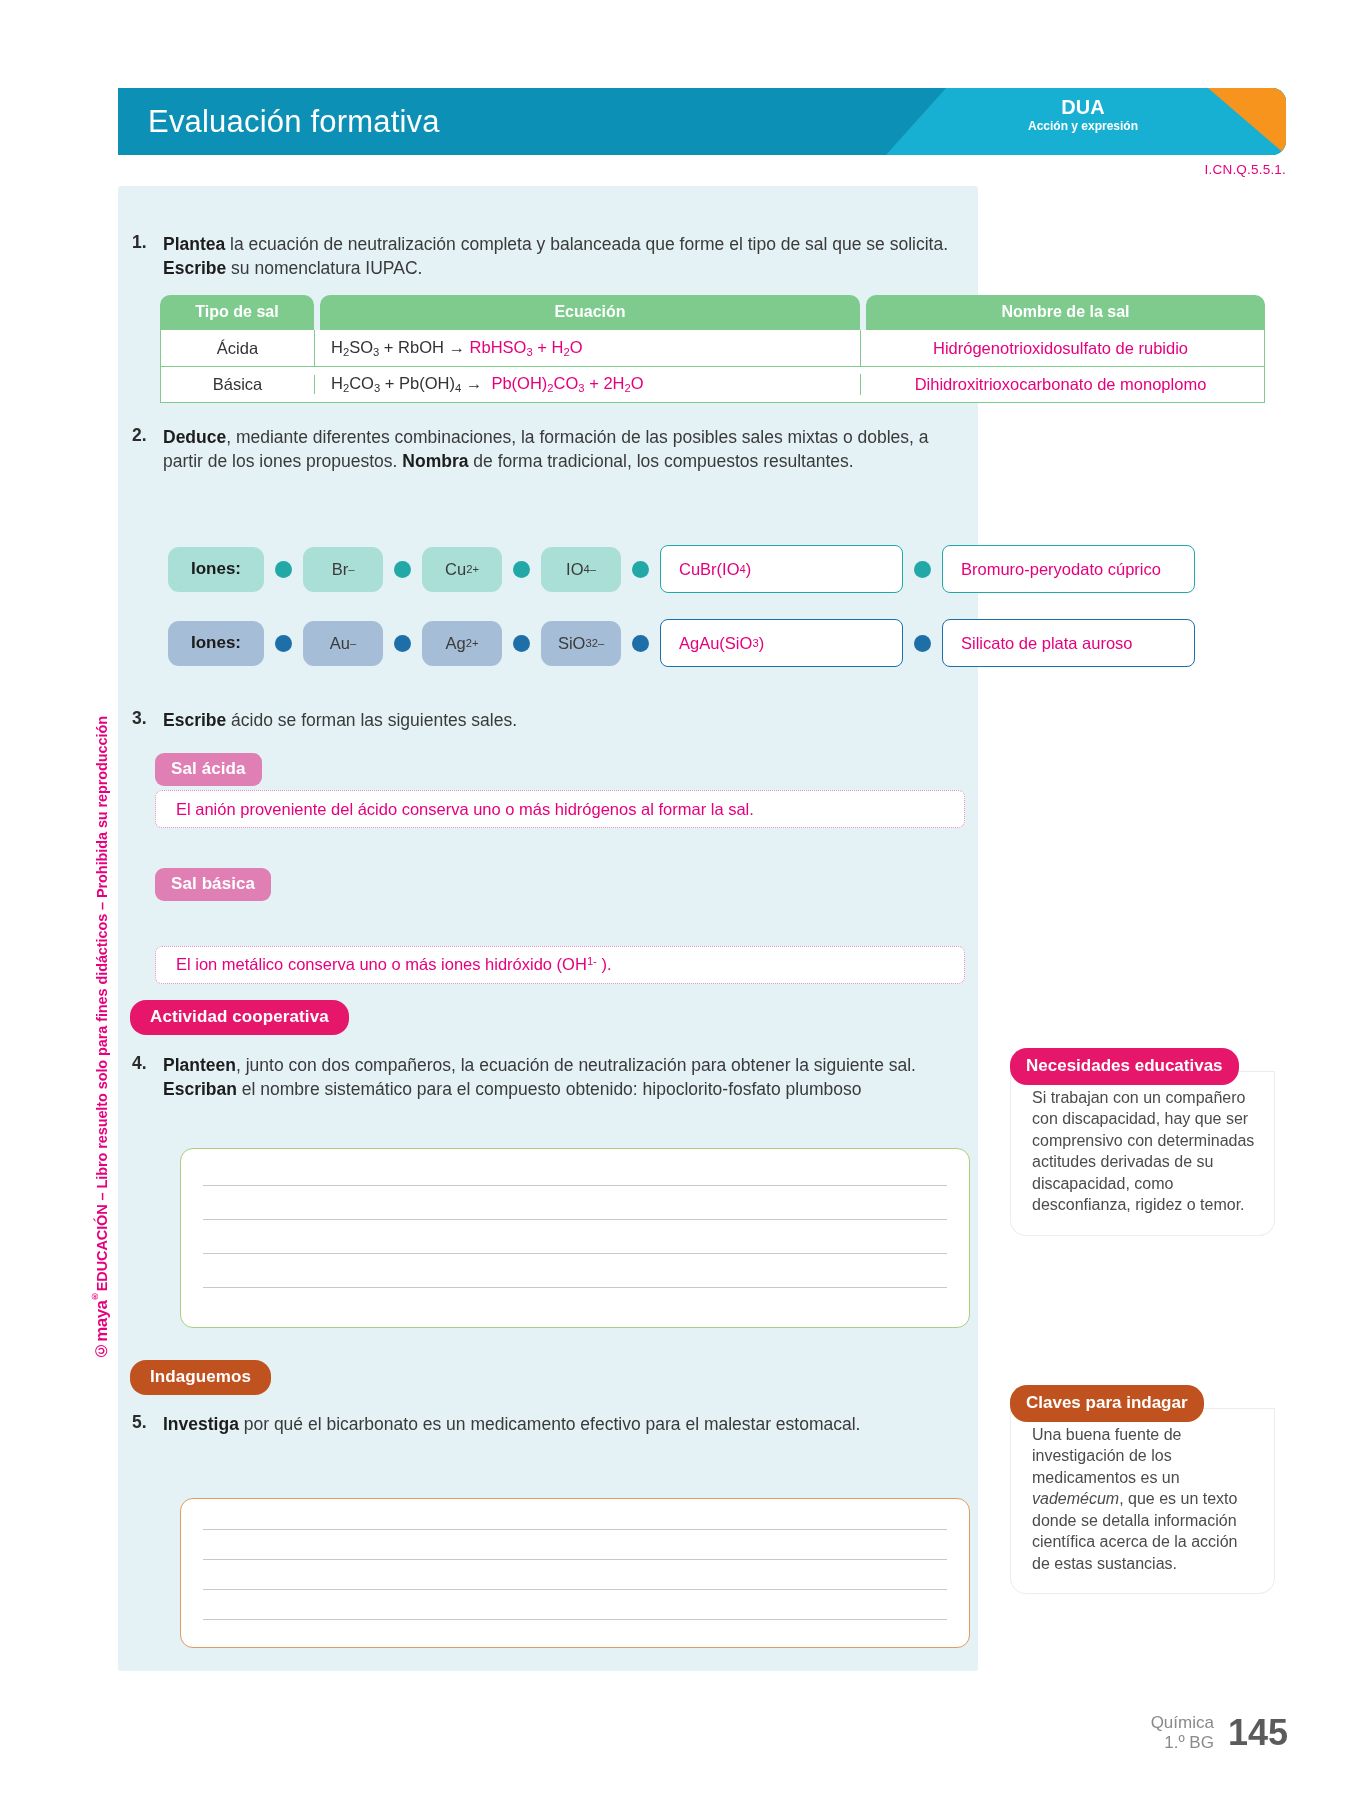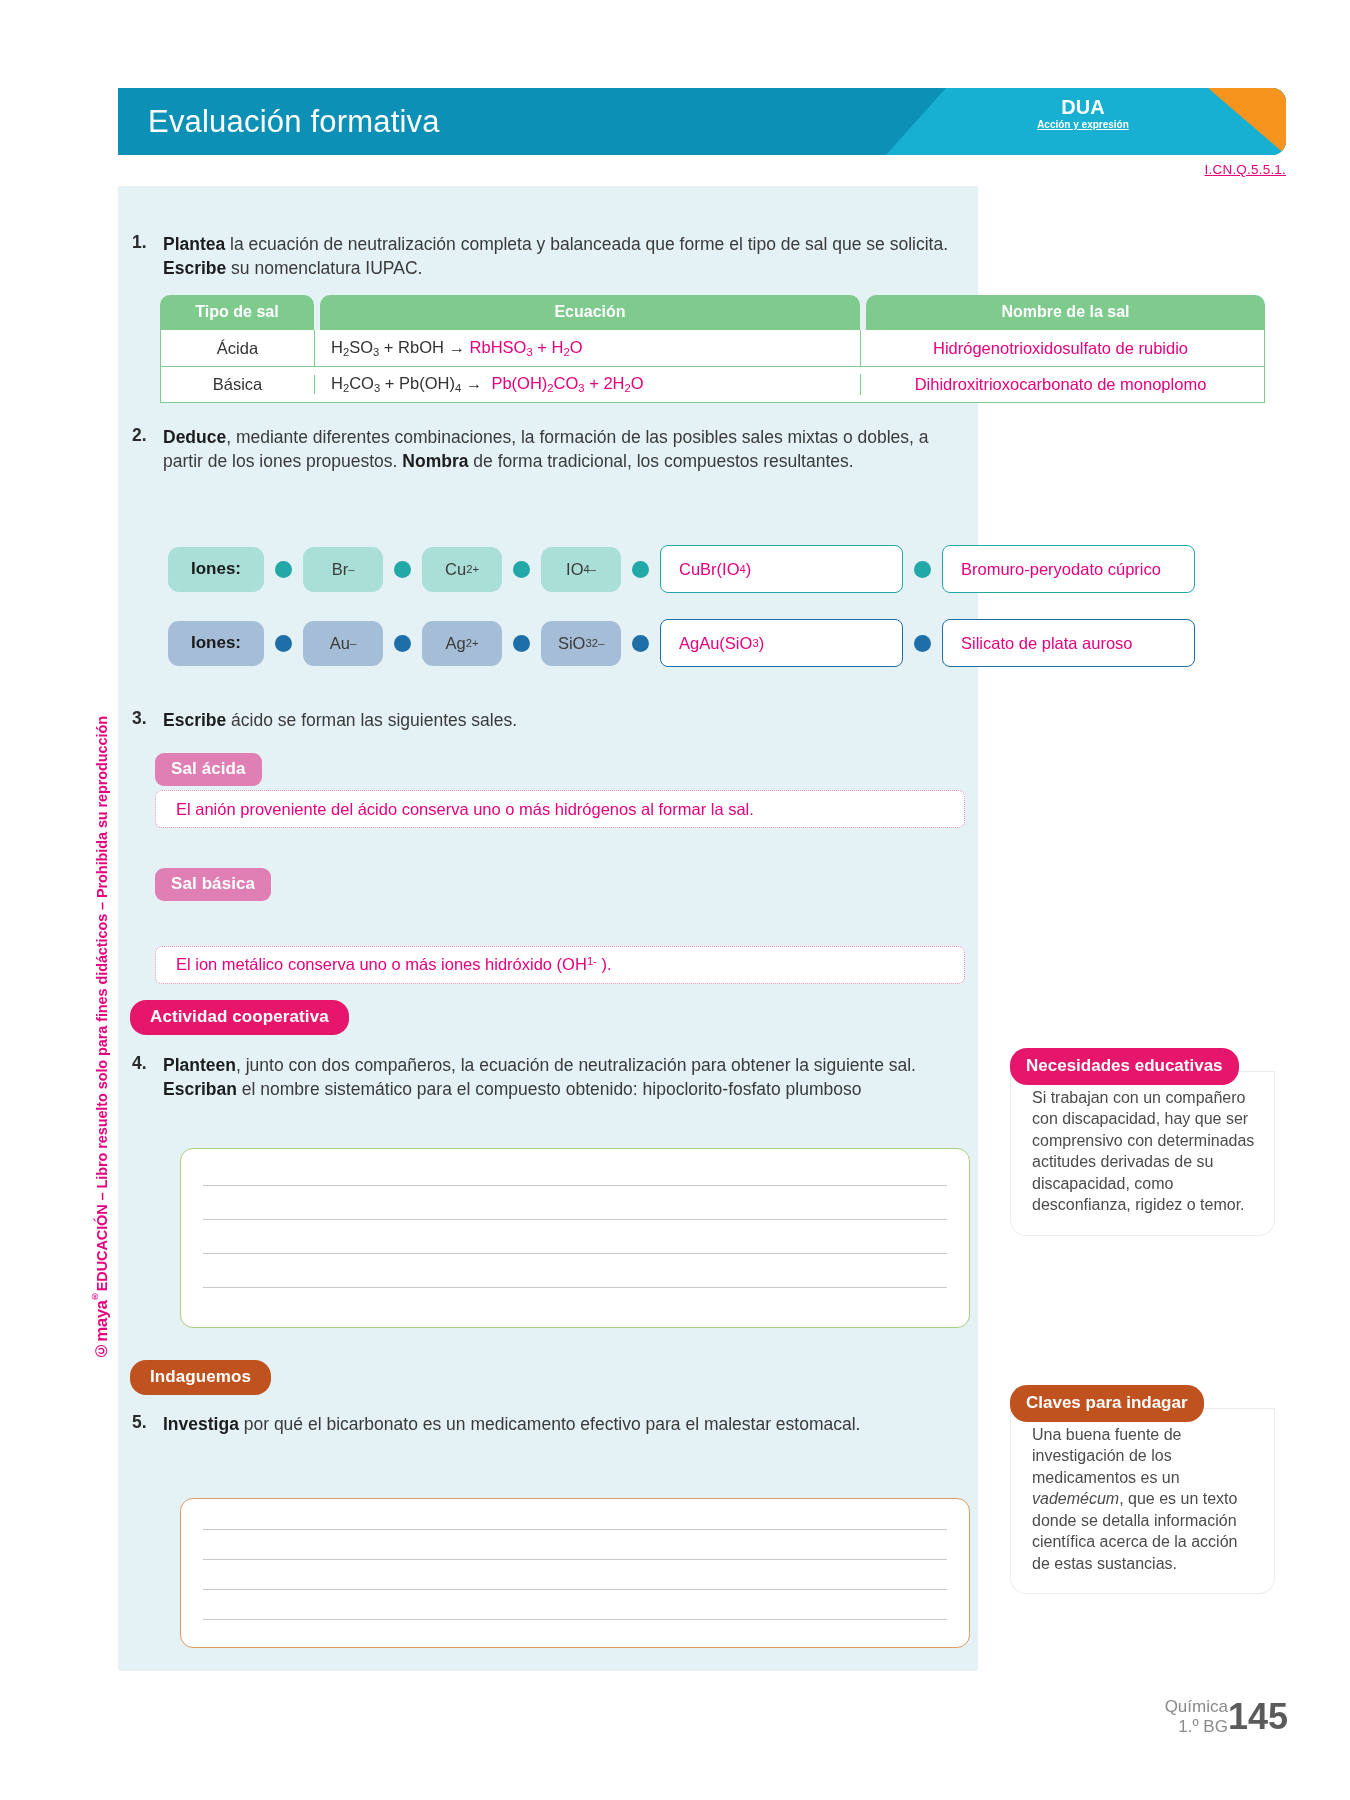--- a/index.html
+++ b/index.html
@@ -54,24 +54,24 @@
   .header-title {
     position: absolute; left: 30px; top: 50%; transform: translateY(-50%);
     color: #fff; font-size: 31px; font-weight: 400; letter-spacing: 0.2px;
     z-index: 3;
   }
   .dua-box {
     position: absolute; right: 78px; top: 8px; width: 250px;
     text-align: center; color: #fff; z-index: 4;
   }
   .dua-box .dua-main { font-size: 20px; font-weight: bold; line-height: 1.15; }
-  .dua-box .dua-sub  { font-size: 10px; font-weight: bold; line-height: 1.2; text-decoration: underline; }
+  .dua-box .dua-sub  { font-size: 12px; font-weight: bold; line-height: 1.2; }
   .code-ref {
     position: absolute; right: 64px; top: 162px;
-    font-size: 13.5px; color: #e6007e; letter-spacing: 0.2px; text-decoration: underline;
+    font-size: 13.5px; color: #e6007e; letter-spacing: 0.2px;
   }
 
   
   .panel {
     position: absolute; left: 118px; top: 186px;
     width: 860px; height: 1485px;
     background: #e4f1f5;
     border-radius: 3px;
   }
 
@@ -156,22 +156,22 @@
   .note-body {
     background: #fff; border-radius: 0 0 16px 16px;
     padding: 16px 18px 20px 22px; margin-top: -14px;
     font-size: 16px; color: #4b4b4b; line-height: 1.34;
     box-shadow: 0 0 0 1px #ededed inset;
   }
   .note-body i { font-style: italic; }
 
   
   .footer {
-    position: absolute; right: 62px; bottom: 62px;
-    display: flex; align-items: center; 
+    position: absolute; right: 62px; bottom: 46px;
+    display: flex; align-items: center; gap: 14px;
   }
   .footer .subject {
     text-align: right; font-size: 17px; color: #8a8a8a; line-height: 1.2;
   }
   .footer .pageno { font-size: 36px; font-weight: bold; color: #5b5b5b; }
 </style>
 </head>
 <body>
 
 <div class="page">

